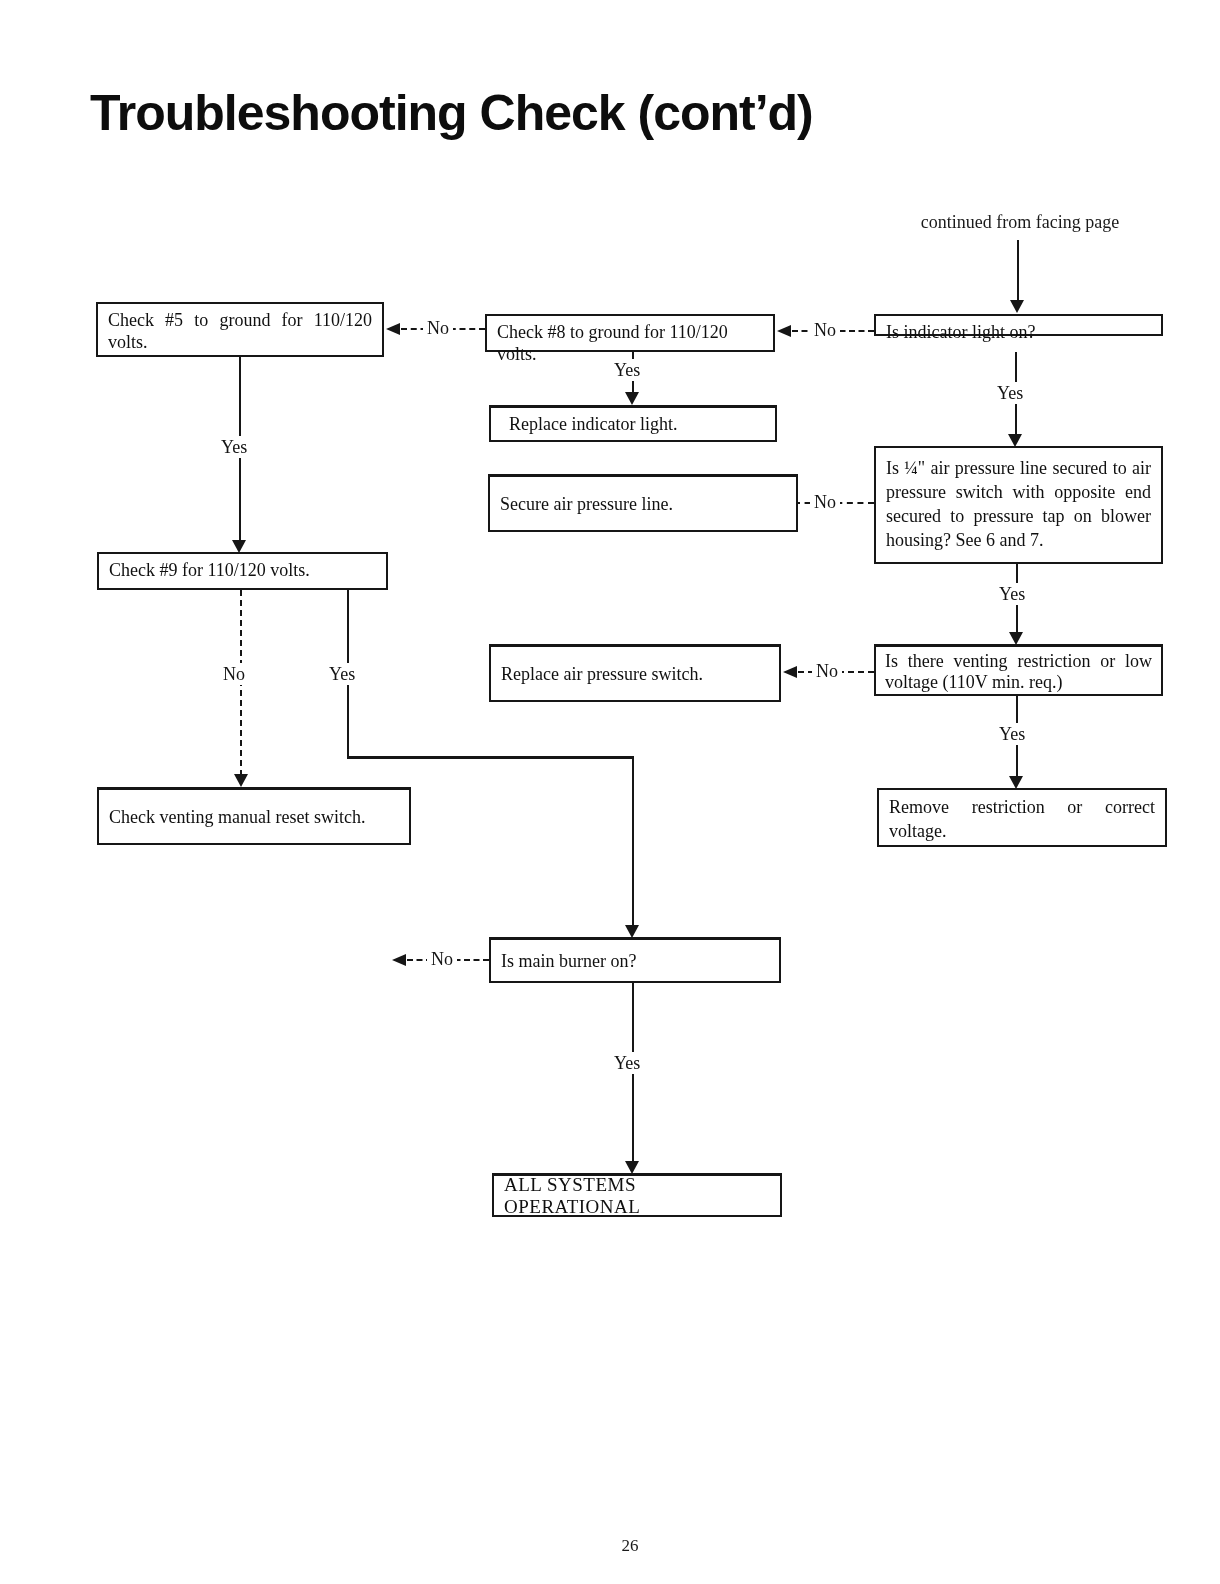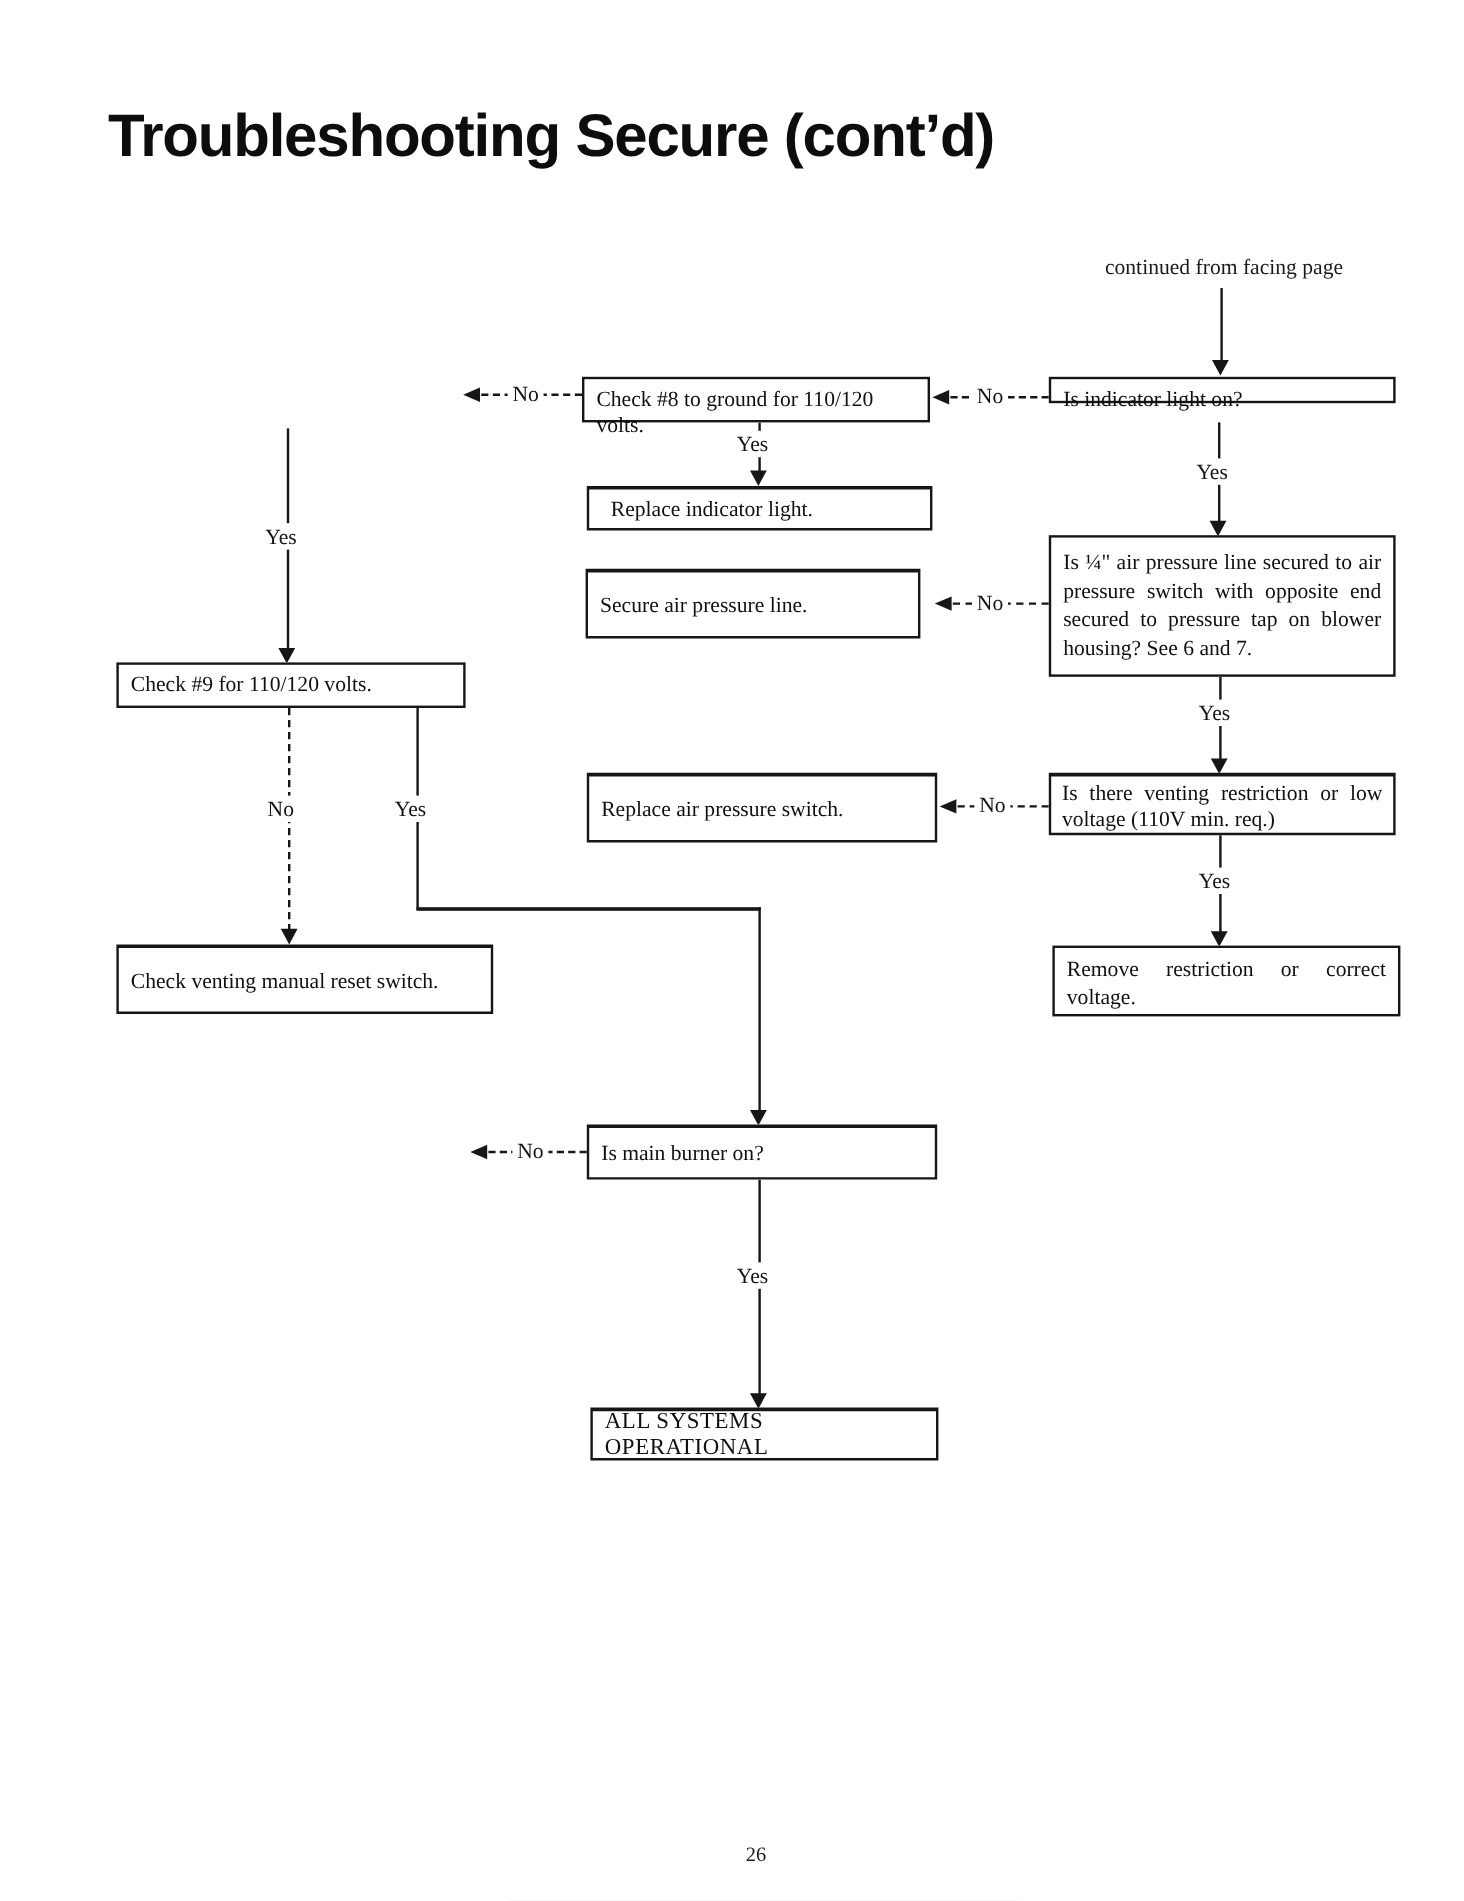--- a/index.html
+++ b/index.html
@@ -26,21 +26,21 @@
   }
   .jc{text-align:justify;}
   .fc{display:flex;align-items:center;}
   .tt{border-top-width:3px;}
 
   #n-check5{left:96px;top:302px;width:288px;height:55px;}
   #n-check8{left:485px;top:314px;width:290px;height:38px;}
   #n-indicator{left:874px;top:314px;width:289px;height:22px;}
   #n-replace-indicator{left:489px;top:405px;width:288px;height:37px;padding-left:18px;}
   #n-air-line-q{left:874px;top:446px;width:289px;height:118px;line-height:24px;padding:8px 10px;}
-  #n-secure-line{left:488px;top:474px;width:279px;height:58px;}
+  #n-secure-line{left:488px;top:474px;width:310px;height:58px;}
   #n-check9{left:97px;top:552px;width:291px;height:38px;}
   #n-replace-switch{left:489px;top:644px;width:292px;height:58px;}
   #n-venting-q{left:874px;top:644px;width:289px;height:52px;line-height:21px;padding:4px 9px;}
   #n-check-venting{left:97px;top:787px;width:314px;height:58px;}
   #n-remove-restriction{left:877px;top:788px;width:290px;height:59px;line-height:24px;}
   #n-replace-thermostat{left:100px;top:942px;width:290px;height:36px;}
   #n-main-burner{left:489px;top:937px;width:292px;height:46px;}
   #n-all-systems{left:492px;top:1173px;width:290px;height:44px;font-size:19px;letter-spacing:0.5px;}
 
   .vl{position:absolute;width:2px;background:#161616;z-index:1;}
@@ -56,23 +56,24 @@
   .lbl{
     position:absolute;font-size:18px;color:#141414;background:#fff;
     padding:0 4px;z-index:4;line-height:22px;
   }
 </style>
 </head>
 <body>
 
 <div id="page">
 
-  <h1 id="title">Troubleshooting Secure (cont’d)</h1>
+  <h1 id="title">Troubleshooting Check (cont’d)</h1>
   <div class="note" id="continued-note">continued from facing page</div>
 
+  <div class="node jc" id="n-check5">Check #5 to ground for 110/120 volts.</div>
   <div class="node" id="n-check8">Check #8 to ground for 110/120 volts.</div>
   <div class="node" id="n-indicator">Is indicator light on?</div>
   <div class="node tt" id="n-replace-indicator">Replace indicator light.</div>
   <div class="node jc" id="n-air-line-q">Is ¼" air pressure line secured to air pressure switch with opposite end secured to pressure tap on blower housing? See 6 and 7.</div>
   <div class="node fc tt" id="n-secure-line">Secure air pressure line.</div>
   <div class="node" id="n-check9">Check #9 for 110/120 volts.</div>
   <div class="node fc tt" id="n-replace-switch">Replace air pressure switch.</div>
   <div class="node jc tt" id="n-venting-q">Is there venting restriction or low voltage (110V min. req.)</div>
   <div class="node fc tt" id="n-check-venting">Check venting manual reset switch.</div>
   <div class="node jc" id="n-remove-restriction">Remove restriction or correct voltage.</div>

